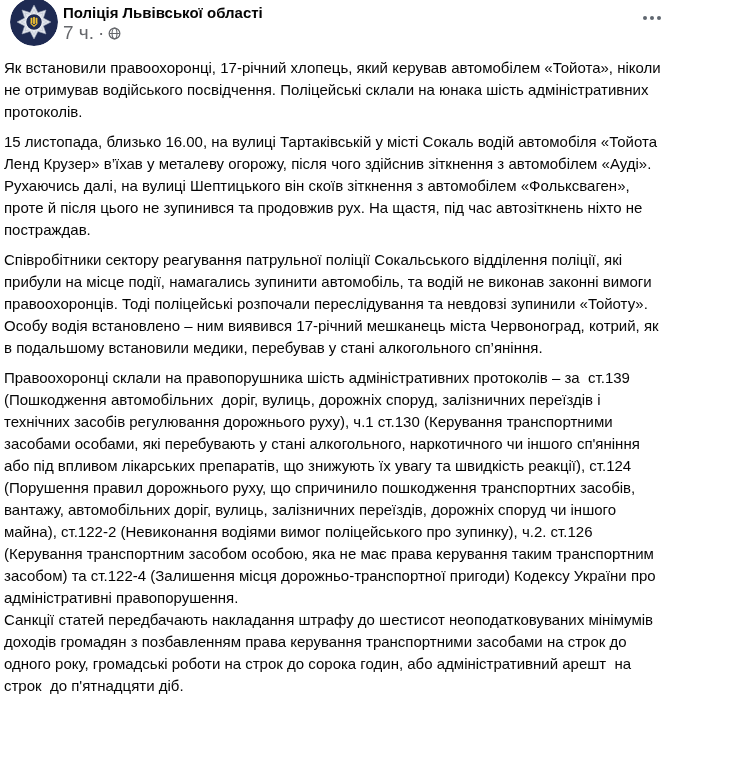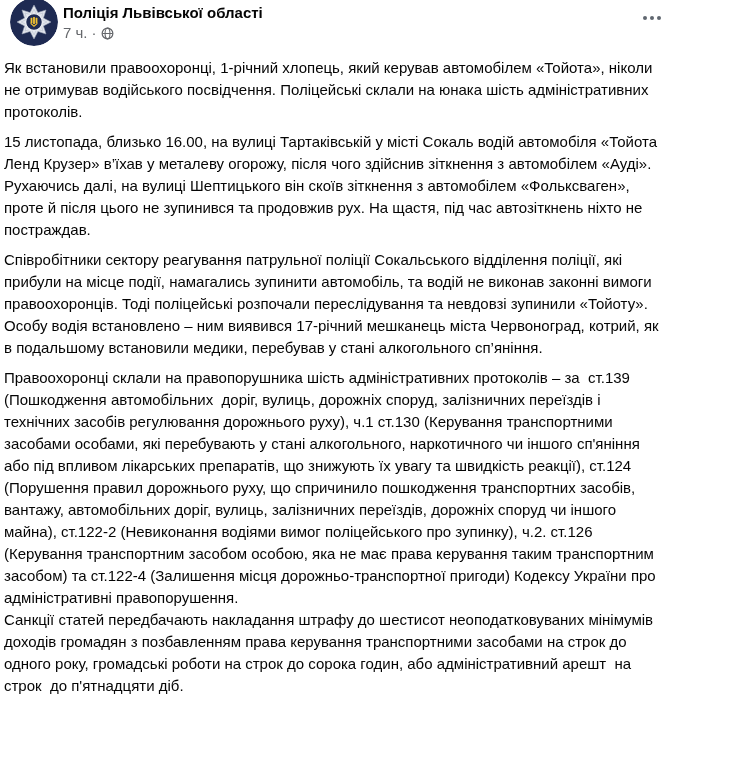--- a/index.html
+++ b/index.html
@@ -25,21 +25,21 @@
   }
   .avatar svg { display:block; }
   .page-name {
     display:inline-block;
     font-size:15px; font-weight:700; line-height:21px;
     color:#050505; cursor:pointer;
   }
   .meta {
     display:flex; align-items:center; gap:4px;
     margin-top:2px;
-    font-size:15px; line-height:16px; color:#65676B;
+    font-size:19px; line-height:16px; color:#65676B;
   }
   .meta .time { cursor:pointer; }
   .globe { display:block; }
   .more-btn {
     position:absolute; top:7px; right:7px;
     width:30px; height:22px;
     display:flex; align-items:center; justify-content:center; gap:3px;
     cursor:pointer; border-radius:4px;
   }
   .more-btn .dot { width:4px; height:4px; border-radius:50%; background:#606770; }
@@ -90,20 +90,20 @@
 
     <div class="more-btn">
       <span class="dot"></span>
       <span class="dot"></span>
       <span class="dot"></span>
     </div>
 
   </div>
 
   <div class="post-text">
-      <p>Як встановили правоохоронці, 1-річний хлопець, який керував автомобілем «Тойота», ніколи не отримував водійського посвідчення. Поліцейські склали на юнака шість адміністративних протоколів.</p>
+      <p>Як встановили правоохоронці, 17-річний хлопець, який керував автомобілем «Тойота», ніколи не отримував водійського посвідчення. Поліцейські склали на юнака шість адміністративних протоколів.</p>
       <p>15 листопада, близько 16.00, на вулиці Тартаківській у місті Сокаль водій автомобіля «Тойота Ленд Крузер» в’їхав у металеву огорожу, після чого здійснив зіткнення з автомобілем «Ауді». Рухаючись далі, на вулиці Шептицького він скоїв зіткнення з автомобілем «Фольксваген», проте й після цього не зупинився та продовжив рух. На щастя, під час автозіткнень ніхто не постраждав.</p>
       <p>Співробітники сектору реагування патрульної поліції Сокальського відділення поліції, які прибули на місце події, намагались зупинити автомобіль, та водій не виконав законні вимоги правоохоронців. Тоді поліцейські розпочали переслідування та невдовзі зупинили «Тойоту». Особу водія встановлено – ним виявився 17-річний мешканець міста Червоноград, котрий, як в подальшому встановили медики, перебував у стані алкогольного сп’яніння.</p>
       <p>Правоохоронці склали на правопорушника шість адміністративних протоколів – за  ст.139 (Пошкодження автомобільних  доріг, вулиць, дорожніх споруд, залізничних переїздів і технічних засобів регулювання дорожнього руху), ч.1 ст.130 (Керування транспортними засобами особами, які перебувають у стані алкогольного, наркотичного чи іншого сп'яніння або під впливом лікарських препаратів, що знижують їх увагу та швидкість реакції), ст.124 (Порушення правил дорожнього руху, що спричинило пошкодження транспортних засобів, вантажу, автомобільних доріг, вулиць, залізничних переїздів, дорожніх споруд чи іншого майна), ст.122-2 (Невиконання водіями вимог поліцейського про зупинку), ч.2. ст.126 (Керування транспортним засобом особою, яка не має права керування таким транспортним засобом) та ст.122-4 (Залишення місця дорожньо-транспортної пригоди) Кодексу України про адміністративні правопорушення.
 Санкції статей передбачають накладання штрафу до шестисот неоподатковуваних мінімумів доходів громадян з позбавленням права керування транспортними засобами на строк до одного року, громадські роботи на строк до сорока годин, або адміністративний арешт  на строк  до п'ятнадцяти діб.</p>
     </div>
 
 </div>
 
 </body></html>

